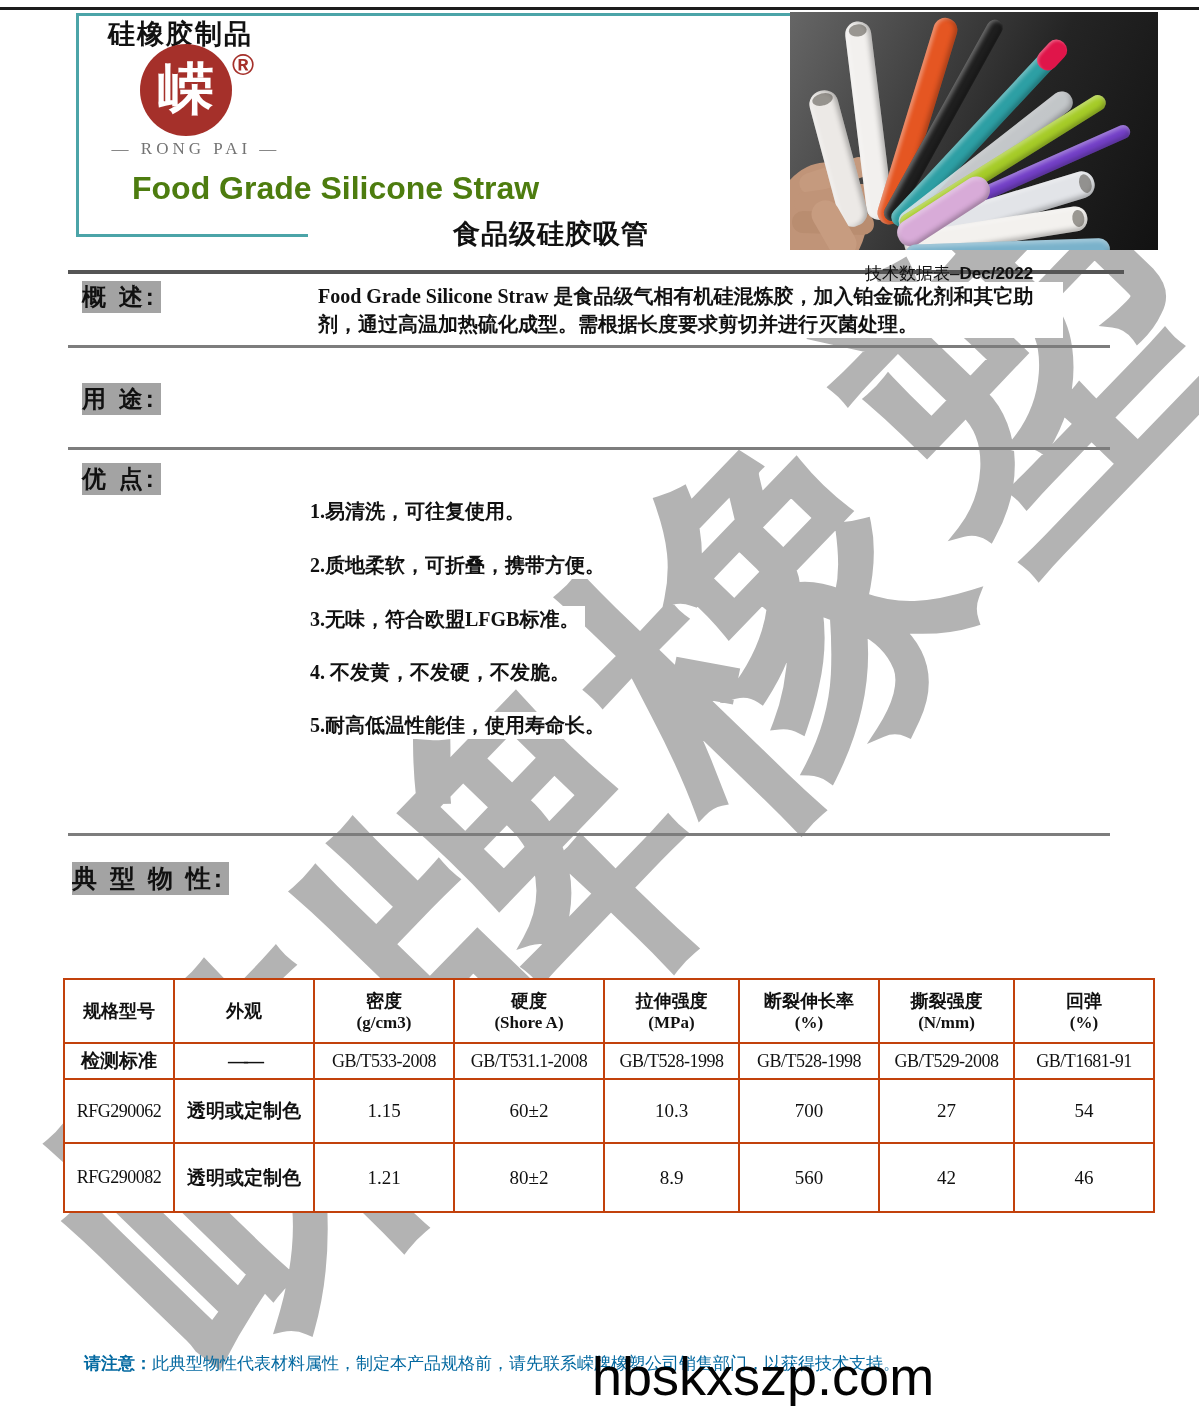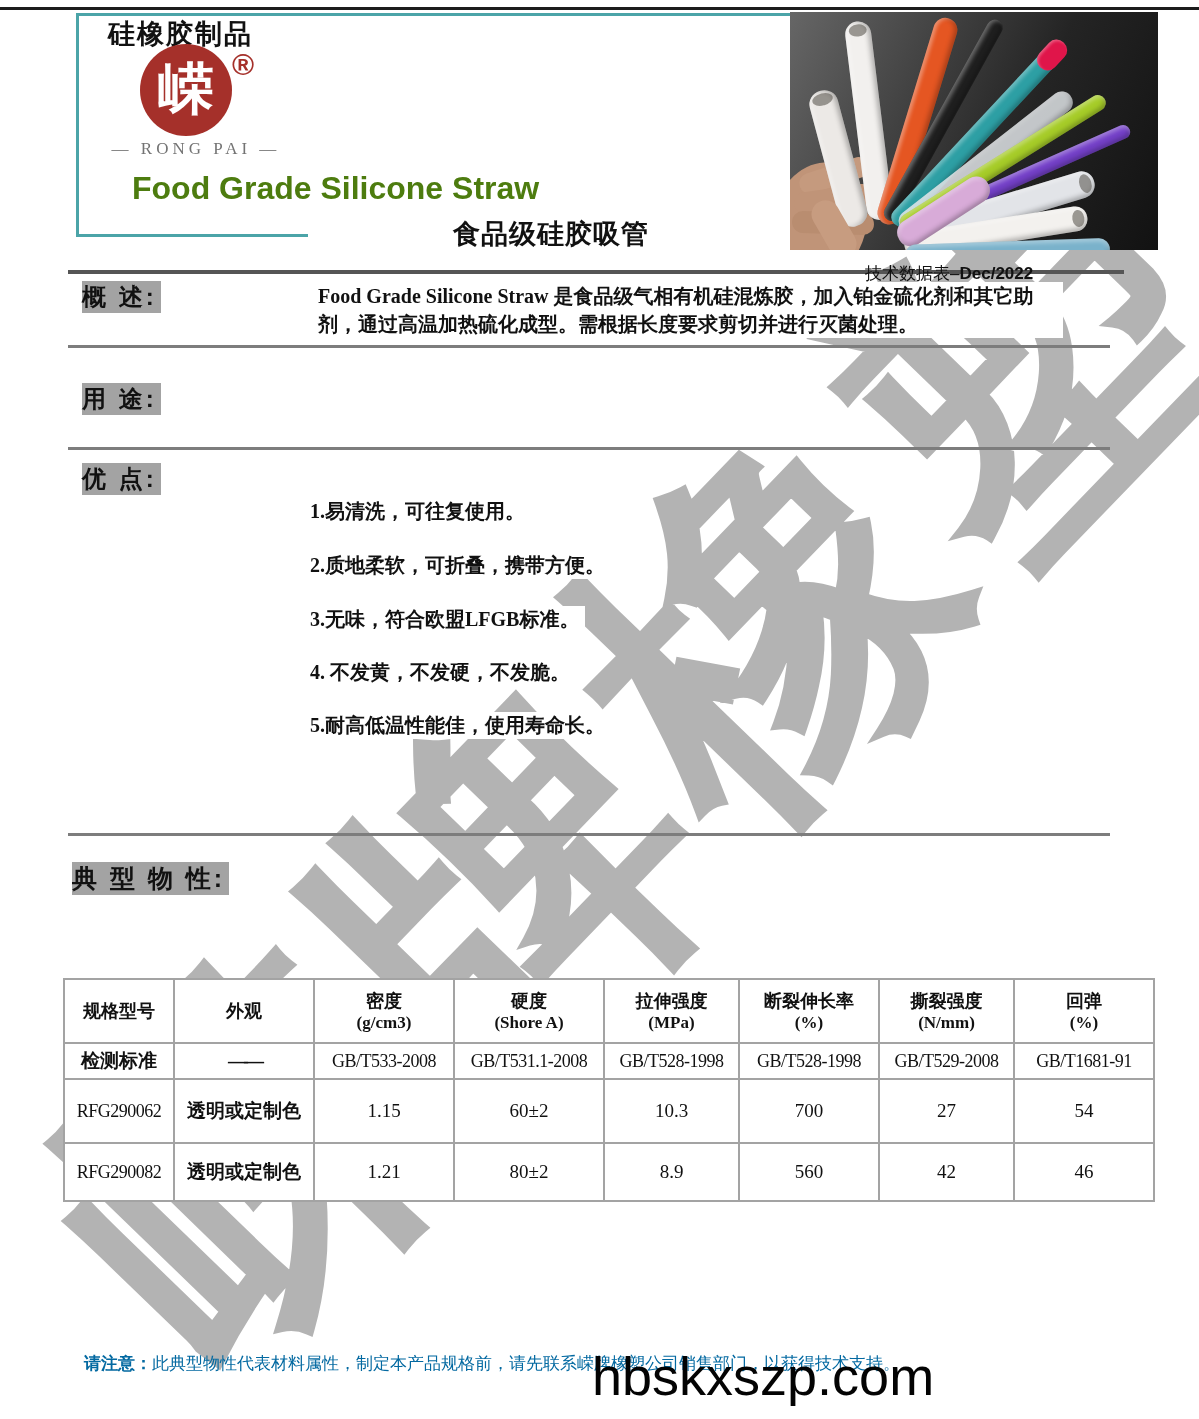--- a/index.html
+++ b/index.html
@@ -87,21 +87,21 @@
   .adv-item {
     position:absolute; left:310px; font-family:"Liberation Serif", serif; font-weight:bold;
     font-size:20px; background:#fff; z-index:1; padding-right:6px; white-space:nowrap;
   }
   .a0{top:498px}.a1{top:552px}.a2{top:606px}.a3{top:659px}.a4{top:712px}
   
   table.props {
     position:absolute; left:63px; top:978px; width:1090px; border-collapse:collapse; table-layout:fixed;
     background:#fff; z-index:2; font-family:"Liberation Serif", serif; text-align:center;
   }
-  .props th, .props td { border:2px solid #a3a3a3; vertical-align:middle; padding:4px 2px; overflow:hidden; }
+  .props th, .props td { border:2px solid #c2410c; vertical-align:middle; padding:4px 2px; overflow:hidden; }
   .props th { font-size:18px; font-weight:bold; }
   .props th .h2 { font-size:17px; font-weight:bold; }
   .props td { font-size:19px; }
   .props td.c-model { font-size:18px; letter-spacing:-0.5px; }
   .props td.c-bold  { font-weight:bold; }
   .props td.c-gb    { font-size:18px; letter-spacing:-0.5px; }
   .props td.c-dash  { font-weight:bold; font-size:20px; letter-spacing:-4px; }
   
   .foot-note { position:absolute; left:84px; top:1352px; font-size:17px; color:#0369a1; z-index:2; white-space:nowrap; }
   .foot-note b { font-weight:bold; }
@@ -236,21 +236,21 @@
     <tr style="height:64px">
       <td class="c-model">RFG290062</td>
       <td class="c-bold">透明或定制色</td>
       <td>1.15</td>
       <td>60±2</td>
       <td>10.3</td>
       <td>700</td>
       <td>27</td>
       <td>54</td>
     </tr>
-    <tr style="height:58px">
+    <tr style="height:69px">
       <td class="c-model">RFG290082</td>
       <td class="c-bold">透明或定制色</td>
       <td>1.21</td>
       <td>80±2</td>
       <td>8.9</td>
       <td>560</td>
       <td>42</td>
       <td>46</td>
     </tr>
   </tbody>

